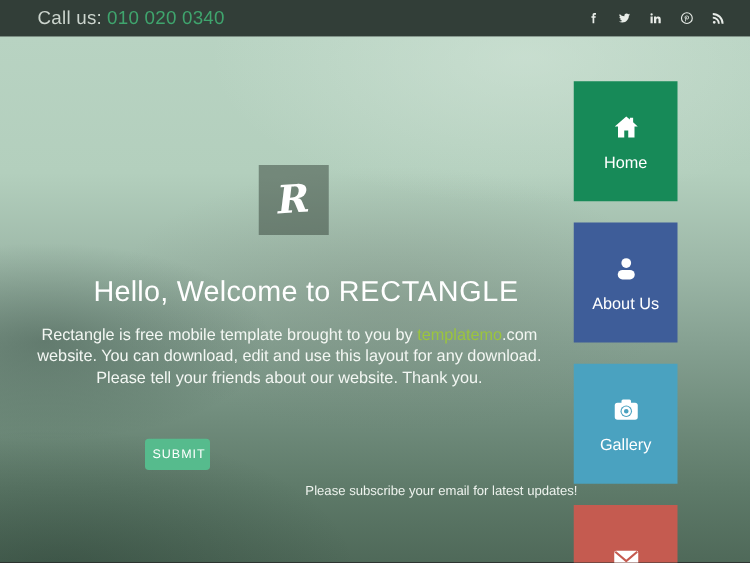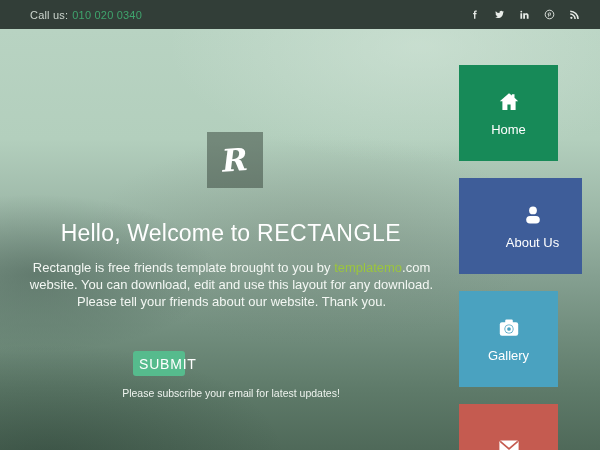--- a/index.html
+++ b/index.html
@@ -3,21 +3,21 @@
 <meta charset="utf-8">
 <style>
   html,body{margin:0;padding:0;background:#222;}
   .page{position:relative;width:600px;height:450px;overflow:hidden;
         font-family:"Liberation Sans",sans-serif;}
 
   
   .topbar{position:absolute;top:0;left:0;right:0;height:29px;background:#323e38;
           display:flex;align-items:center;justify-content:space-between;
           padding:0 20px 0 30px;box-sizing:border-box;z-index:9;}
-  .callus{font-size:11px;color:#ccd5ce;letter-spacing:.2px;}
+  .callus{font-size:15px;color:#ccd5ce;letter-spacing:.2px;}
   .phone{color:#3fa46d;text-decoration:none;margin-left:4px;}
   .social{display:flex;align-items:center;gap:14px;}
   .social a{display:block;line-height:0;}
   .social svg{width:11px;height:11px;fill:#e8ece8;display:block;}
 
   
   .hero{position:absolute;top:29px;left:0;right:0;bottom:0;
     background:
       radial-gradient(60% 40% at 70% 4%, rgba(216,233,221,.50), rgba(216,233,221,0) 70%),
       radial-gradient(42% 26% at 6% 58%, rgba(30,50,42,.34), rgba(30,50,42,0) 72%),
@@ -25,46 +25,46 @@
       radial-gradient(55% 38% at 8% 102%, rgba(22,42,33,.32), rgba(22,42,33,0) 72%),
       linear-gradient(180deg,#b8d3c2 0%,#b3cfbd 26%,#9cb7a7 44%,#86a192 58%,#718d7d 72%,#5e7a69 86%,#4f6959 100%);}
 
   
   .logo{position:absolute;left:207px;top:103px;width:56px;height:56px;
         background:rgba(51,66,55,.5);display:flex;align-items:center;justify-content:center;}
   .logo span{font-family:"DejaVu Serif",serif;font-style:italic;font-weight:bold;
              font-size:31px;color:#fff;transform:rotate(-4deg);line-height:1;}
 
   
-  .heading{position:absolute;top:191px;left:0;width:462px;margin:0;text-align:center;
+  .heading{position:absolute;top:191px;left:14px;width:462px;margin:0;text-align:center;
            font-weight:400;font-size:23px;color:#fff;letter-spacing:.2px;}
   .heading .brand{letter-spacing:.6px;}
   .intro{position:absolute;top:230px;left:19px;width:425px;margin:0;text-align:center;
          font-size:13px;line-height:17px;color:#f3f7f3;}
   .intro a{color:#9bc53d;text-decoration:none;text-align:right;}
 
   
   .form{position:absolute;top:322px;left:100px;display:flex;align-items:center;}
   .email{width:192px;height:25px;box-sizing:border-box;border:2px solid rgba(255,255,255,.85);
          border-radius:13px;background:rgba(255,255,255,.07);color:#fff;
          padding:0 12px;font-size:12px;font-family:"Liberation Sans",sans-serif;outline:none;}
   .email::placeholder{color:rgba(255,255,255,.95);}
-  .submit{margin-left:33px;width:52px;height:25px;border:none;border-radius:3px;
-          background:#56bb8d;color:#fff;font-size:14px;letter-spacing:.8px;
+  .submit{margin-left:16px;width:52px;height:25px;border:none;border-radius:3px;
+          background:#56bb8d;color:#fff;font-size:10px;letter-spacing:.8px;
           font-family:"Liberation Sans",sans-serif;cursor:pointer;}
-  .note{position:absolute;top:358px;left:0;width:462px;text-align:center;
+  .note{position:absolute;top:358px;left:0;width:462px;text-align:right;
         font-size:10.5px;color:#eef3ee;}
 
   
   .sidebar{position:absolute;left:459px;top:0;width:99px;}
-  .tile{position:absolute;left:0;width:99px;height:96px;display:flex;flex-direction:column;
+  .tile{position:absolute;left:0;width:83px;height:96px;display:flex;flex-direction:column;
         align-items:center;justify-content:center;gap:8px;color:#fff;cursor:pointer;
         text-decoration:none;}
   .tile-home{top:36px;background:#178a58;}
-  .tile-about{top:149px;background:#3e5d99;padding-left:24px;}
+  .tile-about{top:149px;background:#3e5d99;}
   .tile-gallery{top:262px;background:#4aa2c0;}
   .tile-contact{top:375px;background:#c55b50;}
   .tile-icon{line-height:0;}
   .tile-icon svg{width:24px;height:24px;display:block;}
   .tile-label{font-size:13px;}
 </style>
 </head>
 <body>
 
 <div class="page">
@@ -104,21 +104,21 @@
   </header>
 
   <div class="hero">
 
     <div class="logo">
       <span>R</span>
     </div>
 
     <h1 class="heading"><span>Hello, Welcome to</span> <span class="brand">RECTANGLE</span></h1>
 
-    <p class="intro"><span>Rectangle is free friends template brought to you by </span><a href="#">templatemo</a><span>.com website. You can download, edit and use this layout for any download. Please tell your friends about our website. Thank you.</span></p>
+    <p class="intro"><span>Rectangle is free mobile template brought to you by </span><a href="#">templatemo</a><span>.com website. You can download, edit and use this layout for any download. Please tell your friends about our website. Thank you.</span></p>
 
     <div class="form">
       <button class="submit">SUBMIT</button>
     </div>
     <div class="note">Please subscribe your email for latest updates!</div>
 
     <nav class="sidebar">
 
       <a class="tile tile-home" href="#">
         <span class="tile-icon">

